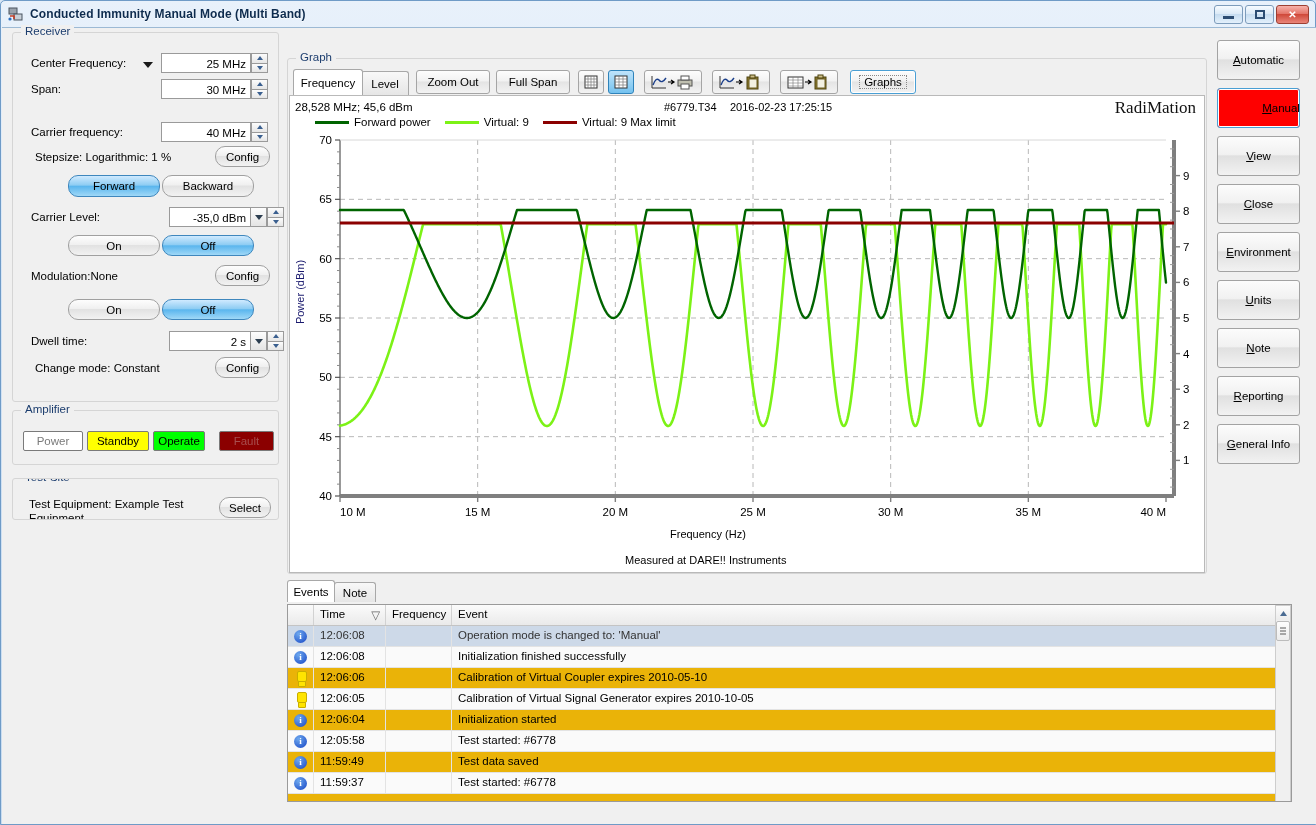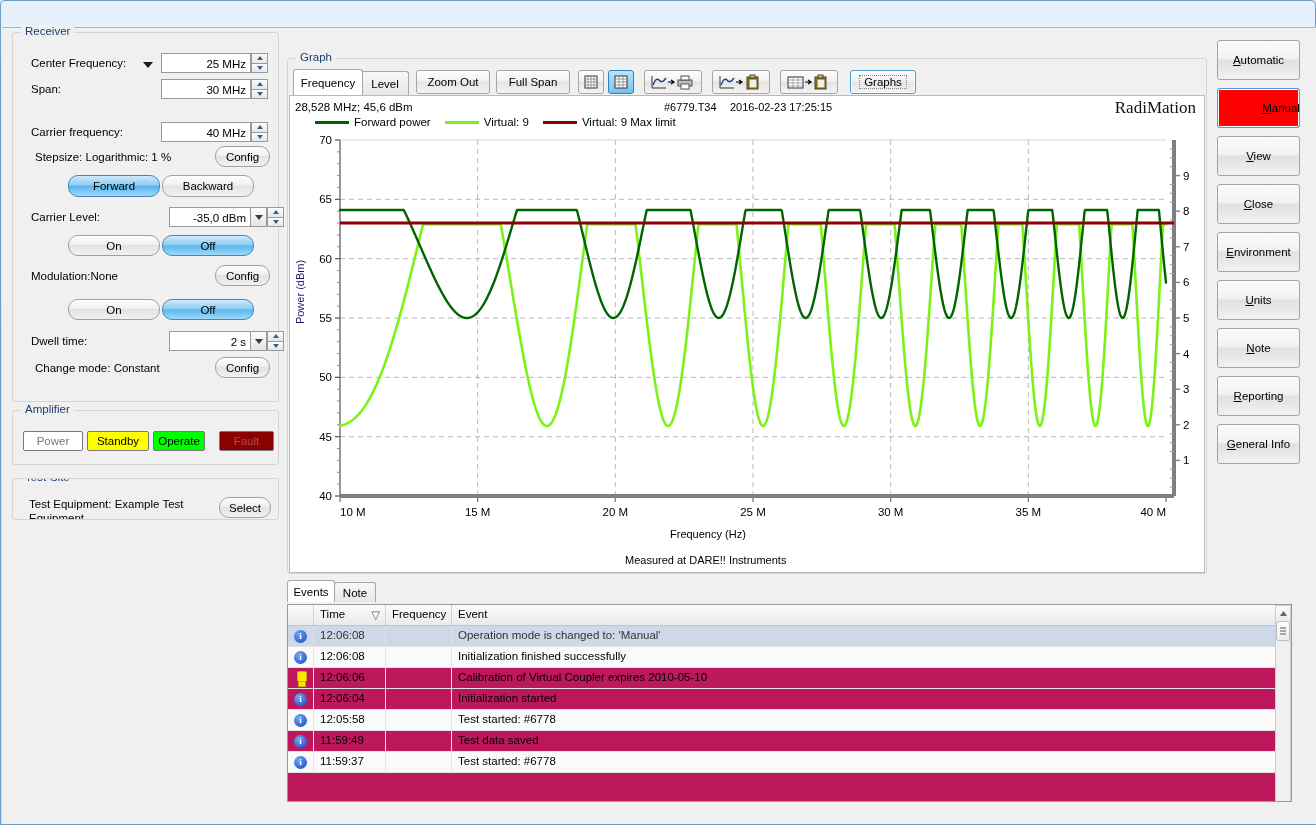--- a/index.html
+++ b/index.html
@@ -124,21 +124,21 @@
     display:flex; align-items:center; justify-content:center; font-size:11.5px;
   }
   .tbtn.sel { background:linear-gradient(180deg,#bfe4fb,#74c2ef); border-color:#2f83ba; }
   .tbtn.focus { border:1px solid #4a9fd4; box-shadow:inset 0 0 0 1px #fff; }
 
   #plotbox { position:absolute; }
 
   
   #events-panel { position:absolute; left:285px; top:552px; width:1005px; height:238px; }
   #evt-table { position:absolute; left:0; top:24px; width:1005px; height:198px;
-    background:#be185d; border:1px solid #9a9a9a; overflow:hidden;}
+    background:#eab308; border:1px solid #9a9a9a; overflow:hidden;}
   .evt-head { display:flex; height:21px; background:linear-gradient(180deg,#fbfbfb,#eaeaea);
     border-bottom:1px solid #c4c4c4; font-size:11.5px; }
   .evt-head > div { border-right:1px solid #d2d2d2; padding:3px 6px; position:relative;}
   .evt-row { display:flex; height:21px; font-size:11.5px; border-bottom:1px solid #e3e3e3;}
   .evt-row > div { border-right:1px solid #e3e3e3; padding:3px 6px; overflow:hidden; white-space:nowrap;}
   .evt-row.sel { background:#cdd9e8; color:#333; }
   .evt-row.alt { background:#fafafa; }
   .ico-cell { width:26px; display:flex; align-items:center; justify-content:center; padding:0!important;}
   .icon-info {
     width:13px;height:13px;border-radius:50%;
@@ -165,20 +165,40 @@
     background:linear-gradient(180deg,#fcfcfc 0%,#f1f1f1 46%,#e0e0e0 50%,#f2f2f2 100%);
     display:flex;align-items:center;justify-content:center; font-size:11.5px;
   }
   .rbtn.red { background:#fe0000; border:1px solid #4a9fd4; box-shadow:inset 0 0 0 1px #fff;}
 </style>
 </head>
 <body>
 
 <div id="window">
 
+  <div id="titlebar">
+    <div id="title-icon">
+      <svg width="16" height="16" viewBox="0 0 16 16">
+        <rect x="1" y="2" width="8" height="6" fill="#9aa3ad" stroke="#4a5560"></rect>
+        <rect x="6" y="8" width="8" height="6" fill="#c8d0d8" stroke="#4a5560"></rect>
+        <path d="M2 10 l4 0 l0 3" stroke="#c23b22" fill="none" stroke-width="1.6"></path>
+        <circle cx="2" cy="13" r="1.6" fill="#2a6fc2"></circle>
+      </svg>
+    </div>
+    <div id="title-text">Conducted Immunity Manual Mode (Multi Band)</div>
+    <div id="winbtns">
+      <div class="winbtn">
+          <div class="gl-min"></div>
+        </div>
+      <div class="winbtn">
+          <div class="gl-max"></div>
+        </div>
+      <div class="winbtn close">✕</div>
+    </div>
+  </div>
 
   <div id="client">
 
     <div class="groupbox" id="left-panel" style="left:10px; top:4px; width:267px; height:370px;">
       <span class="gb-title">Receiver</span>
 
       <span class="lbl" style="left:18px; top:24px;">Center Frequency:</span>
       <div class="dropdown-caret" style="left:130px; top:29px;"></div>
       <div class="spin-wrap" style="left:148px; top:20px;">
         <div class="txtbox" style="width:90px;">25 MHz</div>
@@ -566,20 +586,28 @@
               <div style="flex: 1 1 0%; border-right: none;">Initialization finished successfully</div>
             </div>
             <div class="evt-row">
               <div class="ico-cell">
                 <div class="icon-warn"></div>
               </div>
               <div style="width: 72px;">12:06:06</div>
               <div style="width: 66px;"></div>
               <div style="flex: 1 1 0%; border-right: none;">Calibration of Virtual Coupler expires 2010-05-10</div>
             </div>
+            <div class="evt-row alt">
+              <div class="ico-cell">
+                <div class="icon-warn"></div>
+              </div>
+              <div style="width: 72px;">12:06:05</div>
+              <div style="width: 66px;"></div>
+              <div style="flex: 1 1 0%; border-right: none;">Calibration of Virtual Signal Generator expires 2010-10-05</div>
+            </div>
             <div class="evt-row">
               <div class="ico-cell">
                 <div class="icon-info">i</div>
               </div>
               <div style="width: 72px;">12:06:04</div>
               <div style="width: 66px;"></div>
               <div style="flex: 1 1 0%; border-right: none;">Initialization started</div>
             </div>
             <div class="evt-row alt">
               <div class="ico-cell">

